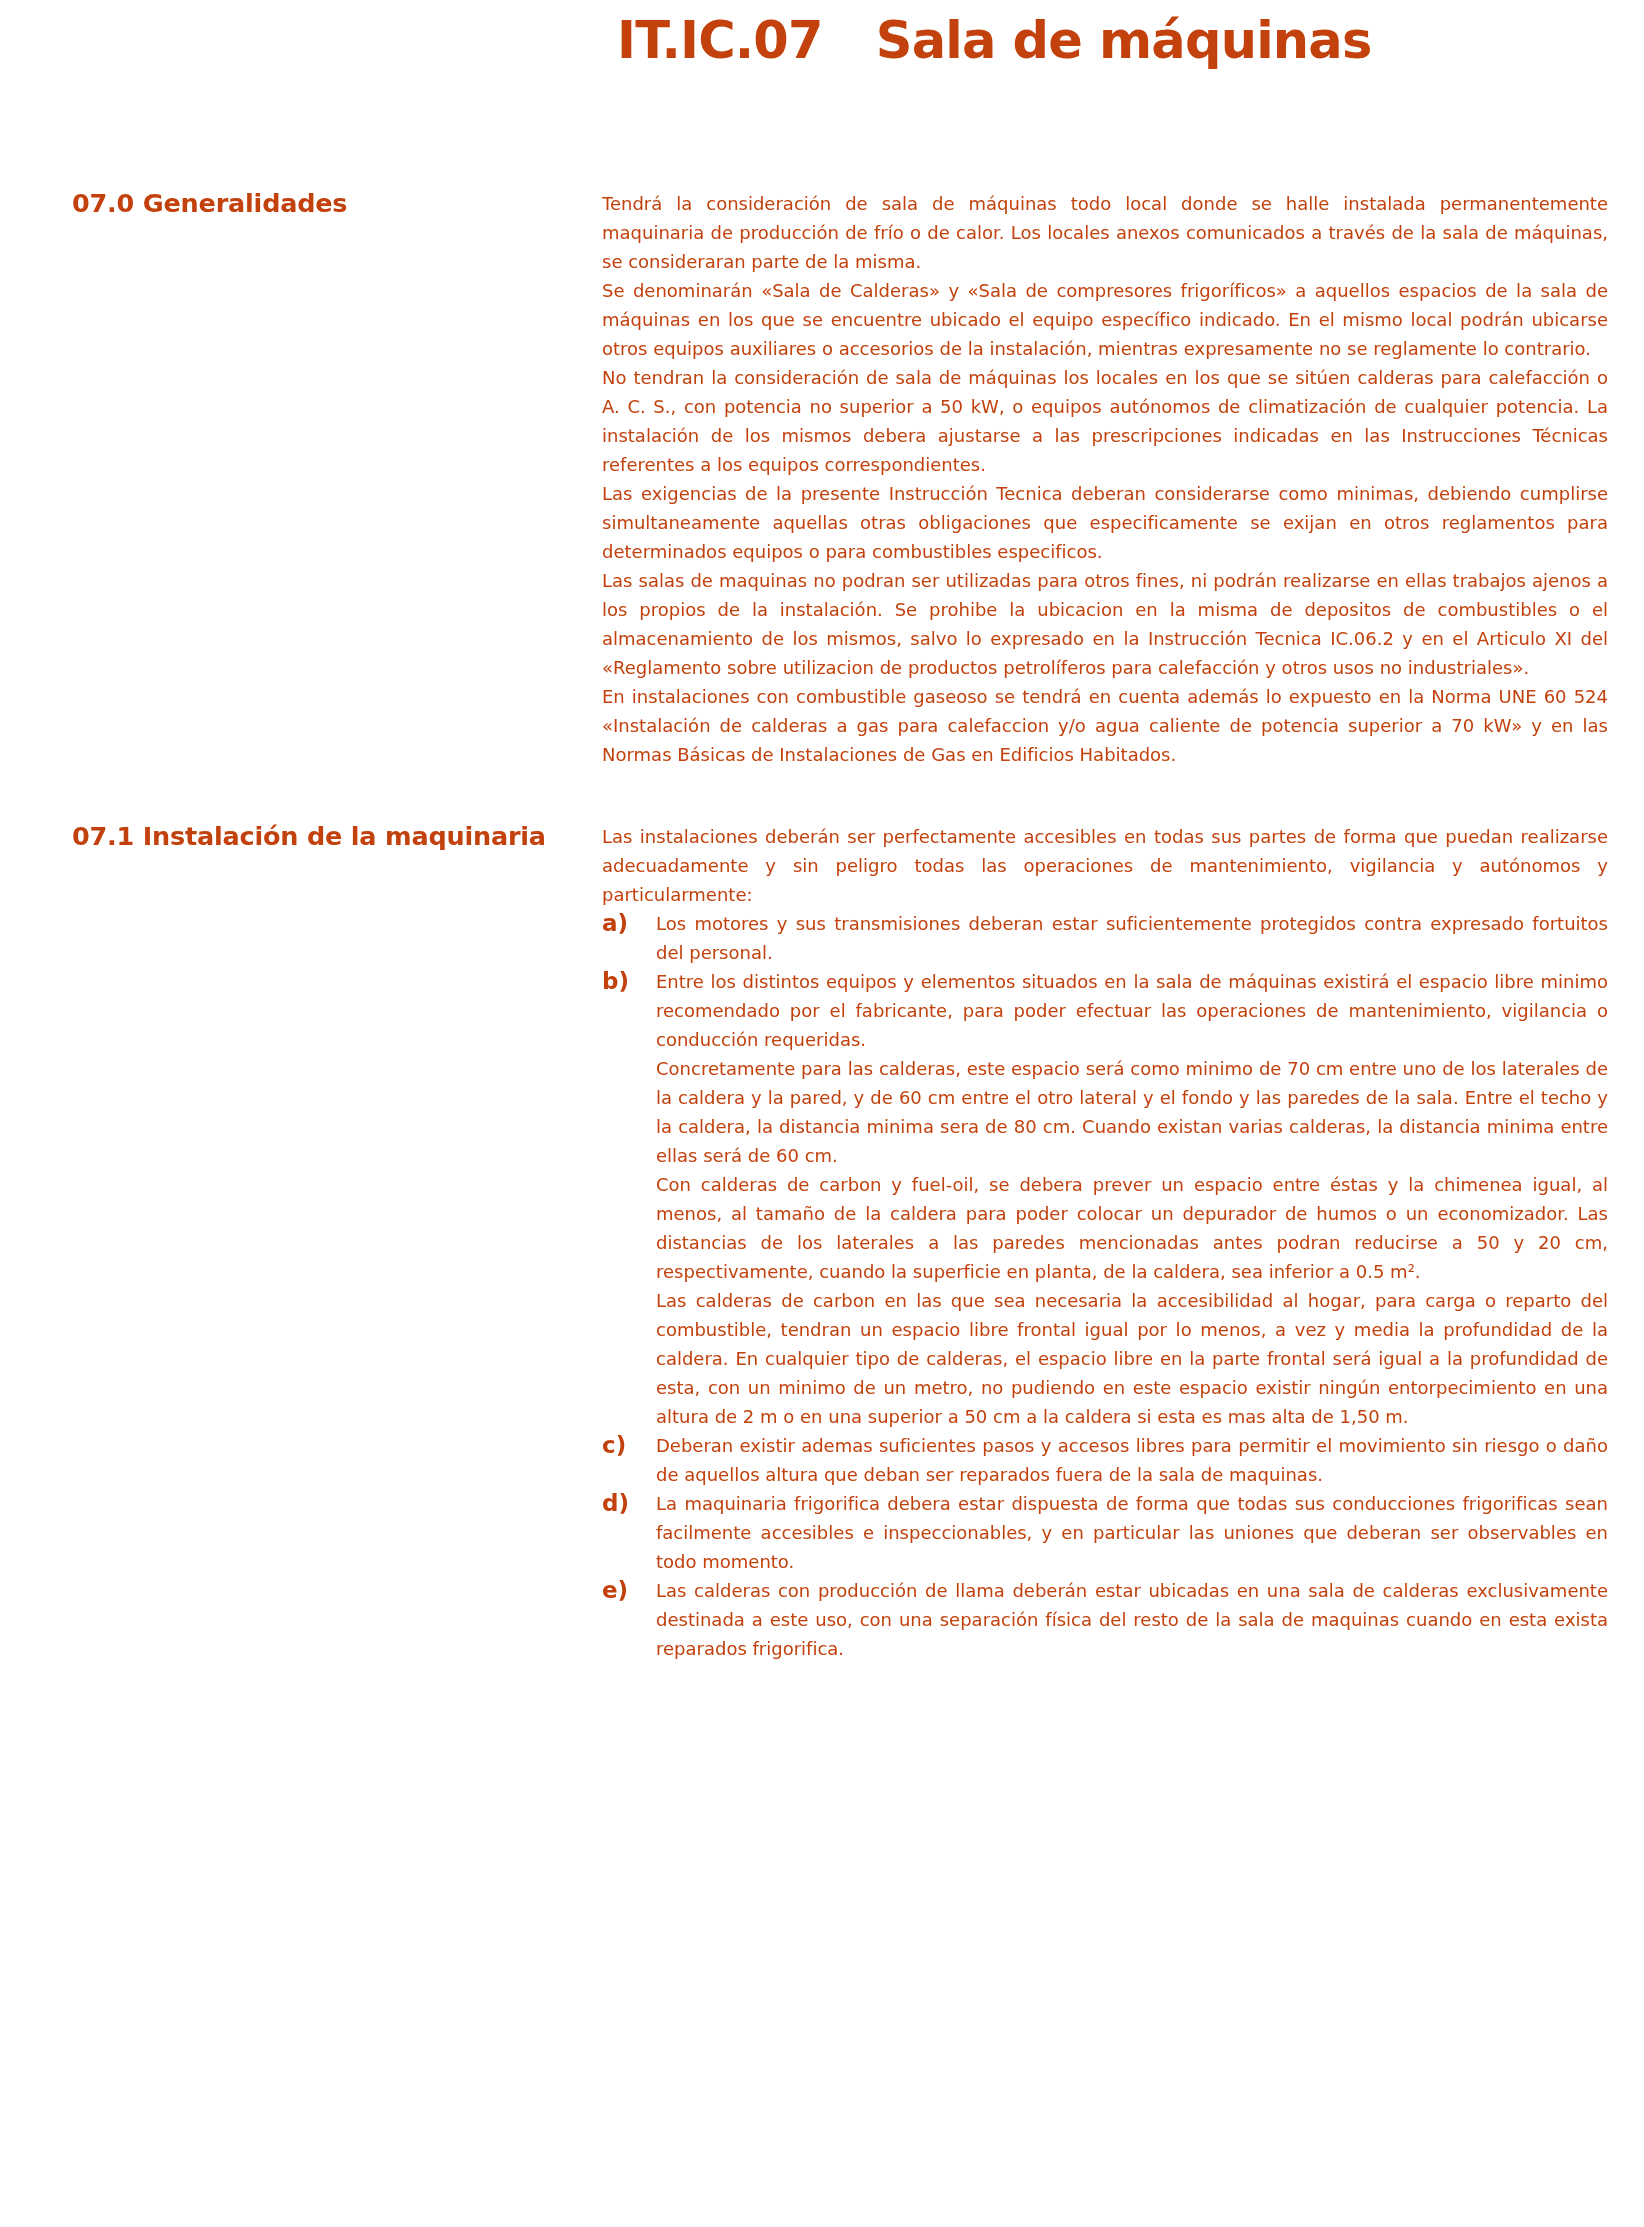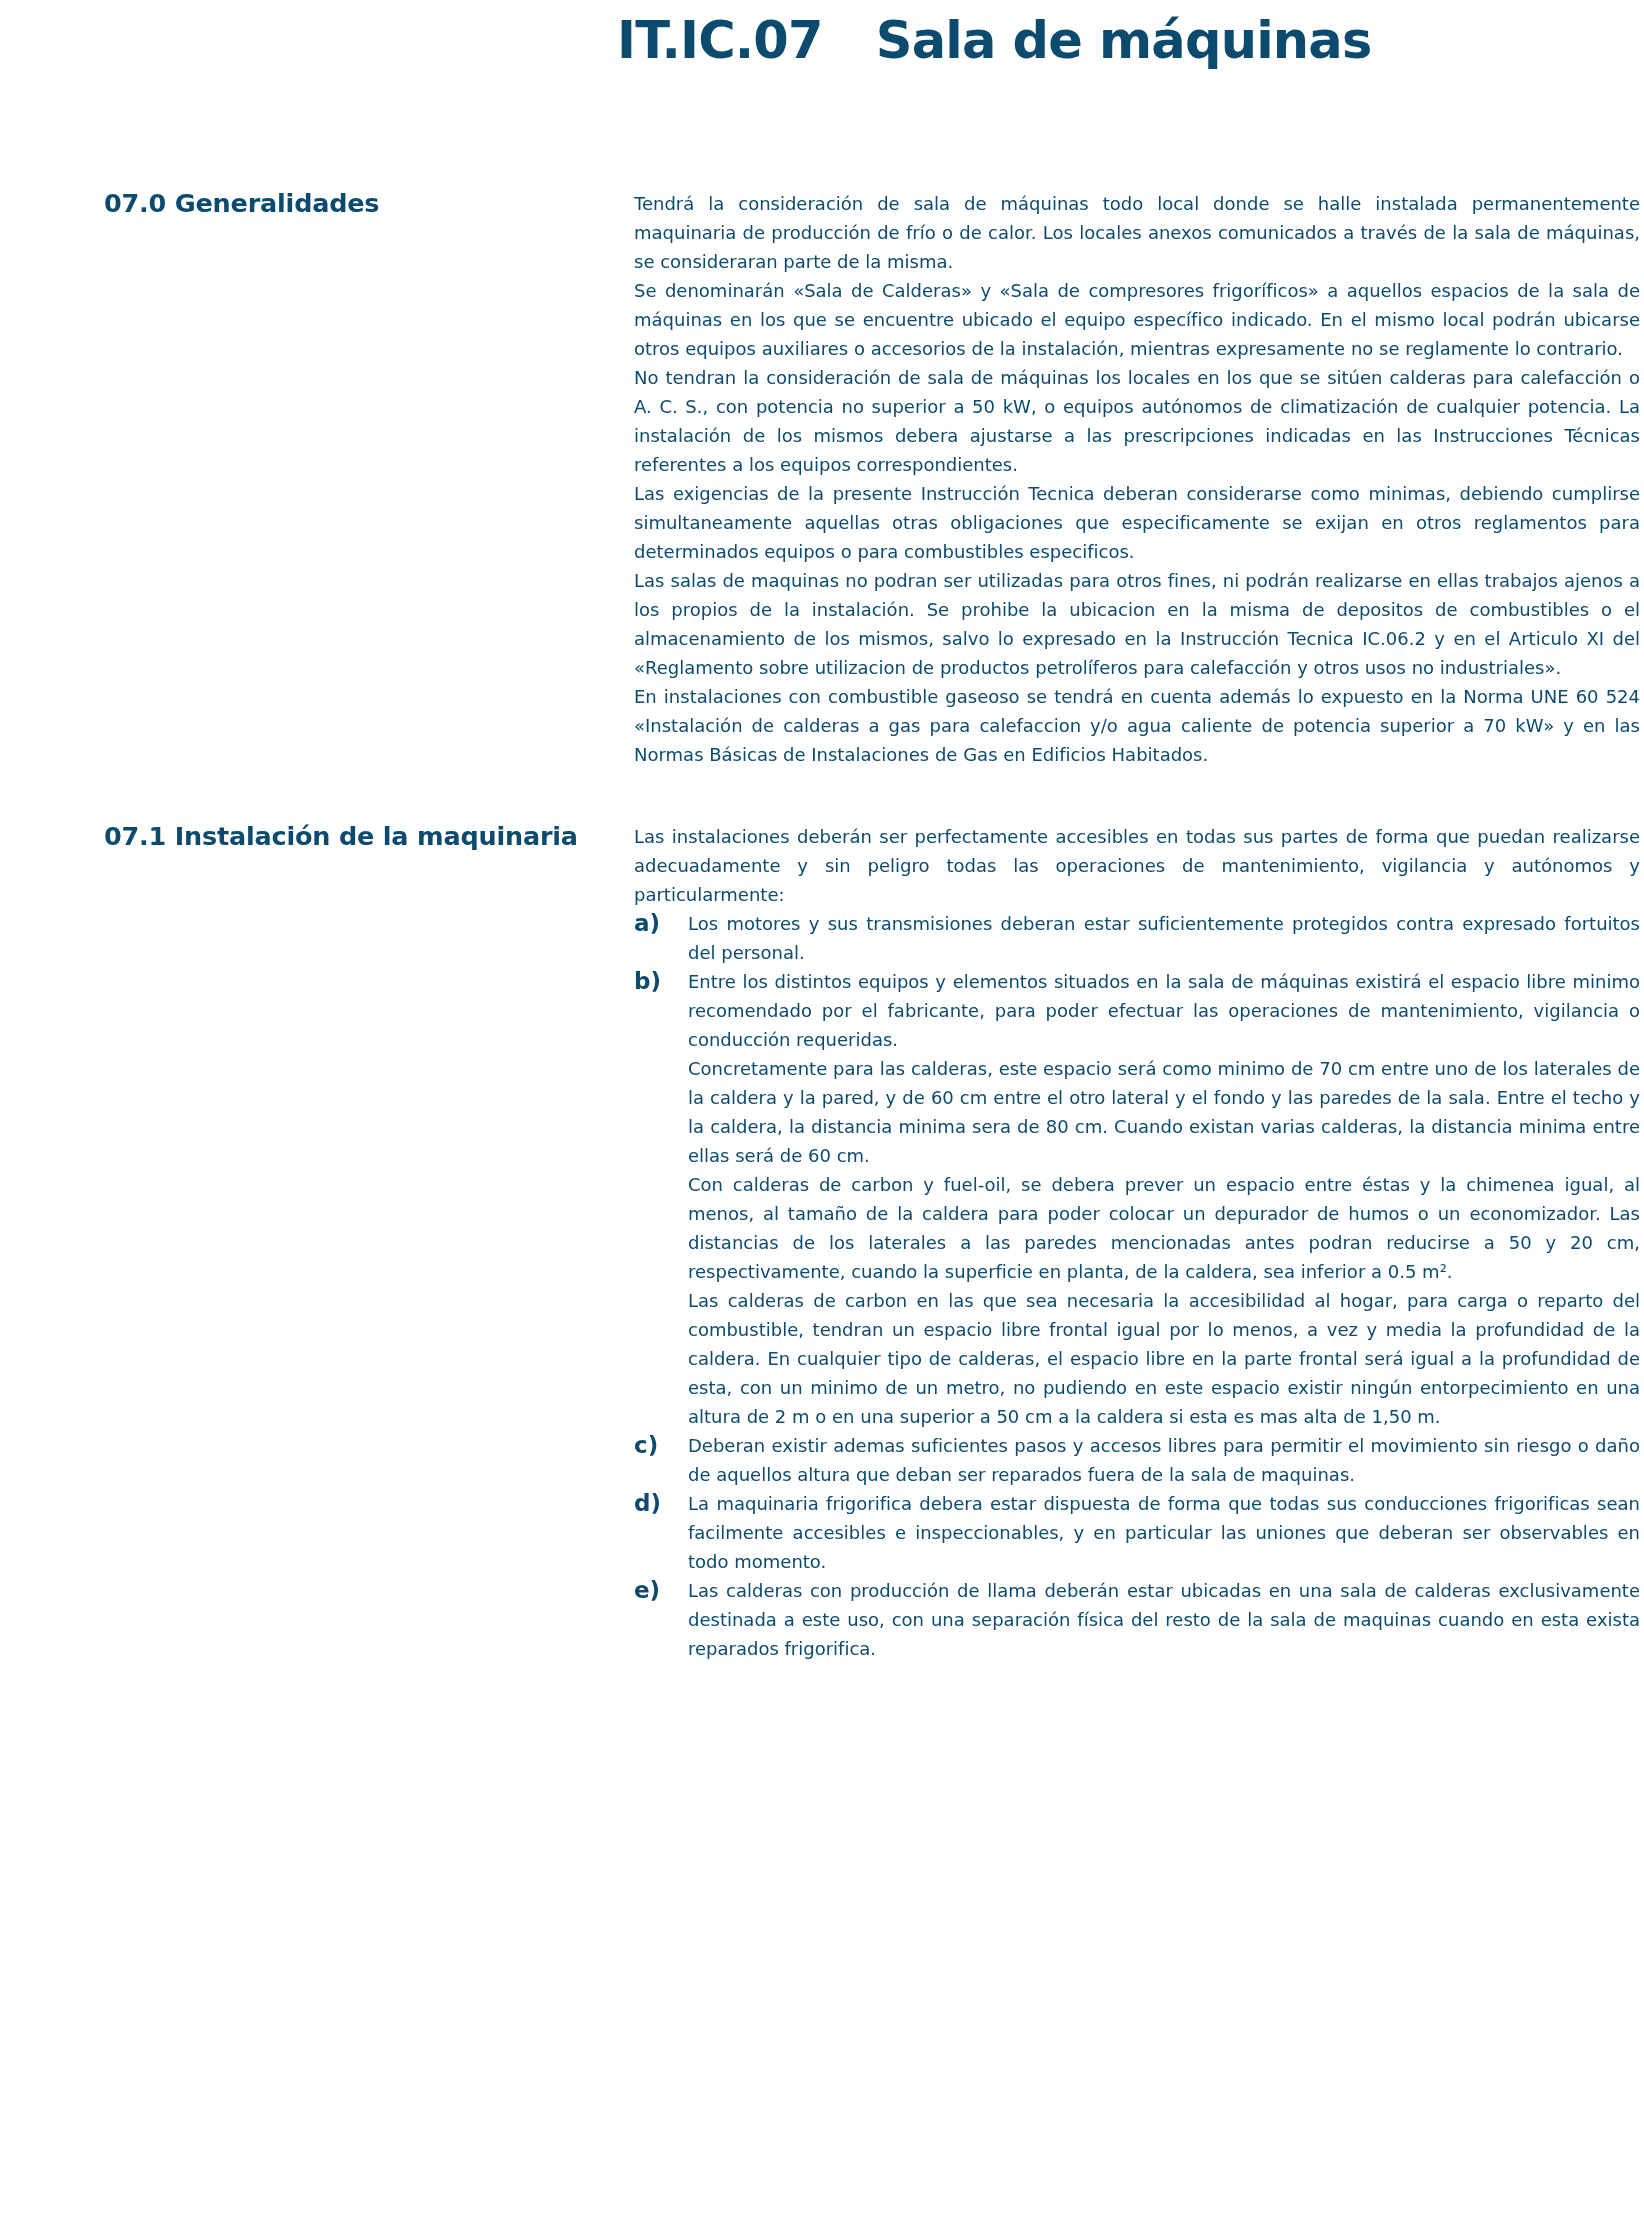--- a/index.html
+++ b/index.html
@@ -5,41 +5,41 @@
   html, body {
     margin: 0;
     padding: 0;
     background: #ffffff;
   }
   .page {
     position: relative;
     width: 1645px;
     height: 2227px;
     background: #ffffff;
-    color: #0c4a6e;
+    color: #c2410c;
     font-family: "DejaVu Sans", sans-serif;
     overflow: hidden;
   }
   .doc-title {
     margin: 0;
     padding: 13px 0 0 617px;
     font-size: 51px;
     font-weight: bold;
     letter-spacing: -0.8px;
     white-space: nowrap;
     line-height: 1.1;
   }
   .doc-title .title-code {
     display: inline-block;
     margin-right: 53px;
   }
   .section {
     display: grid;
     grid-template-columns: 530px 1006px;
-    padding-left: 104px;
+    padding-left: 72px;
     box-sizing: border-box;
   }
   .section-070 { margin-top: 120px; }
   .section-071 { margin-top: 53px; }
   .section-heading {
     font-size: 25.5px;
     font-weight: bold;
     letter-spacing: -0.2px;
     line-height: 29px;
     padding-right: 33px;

